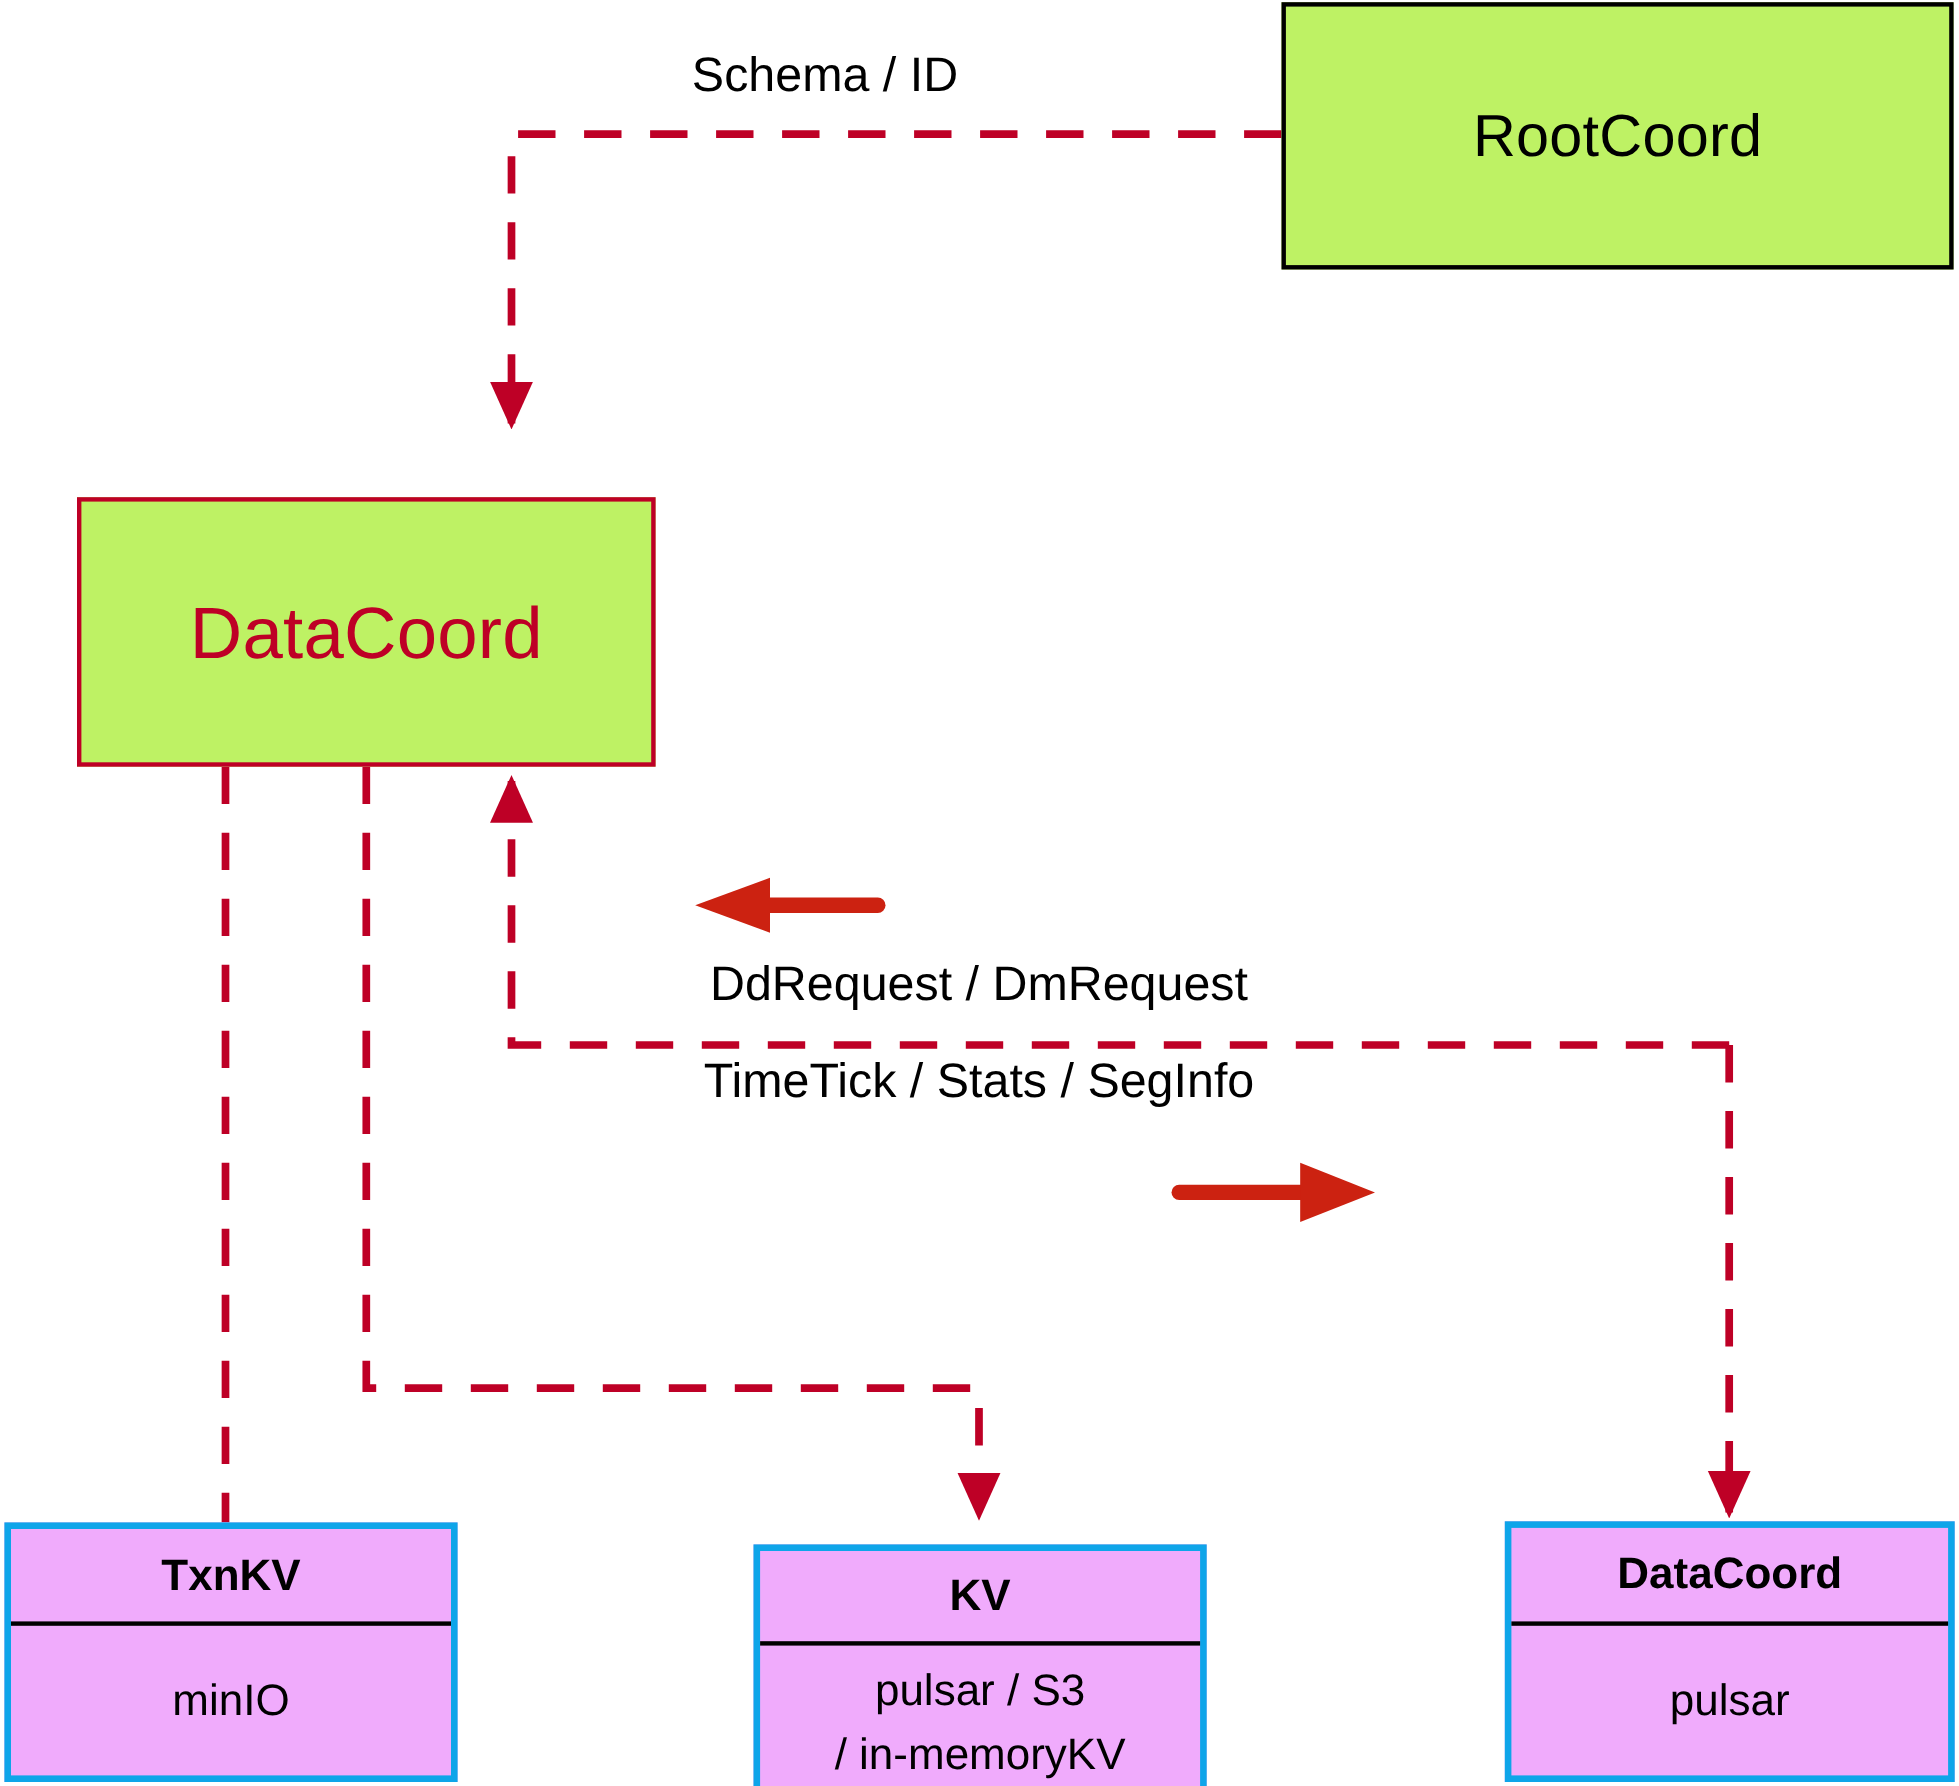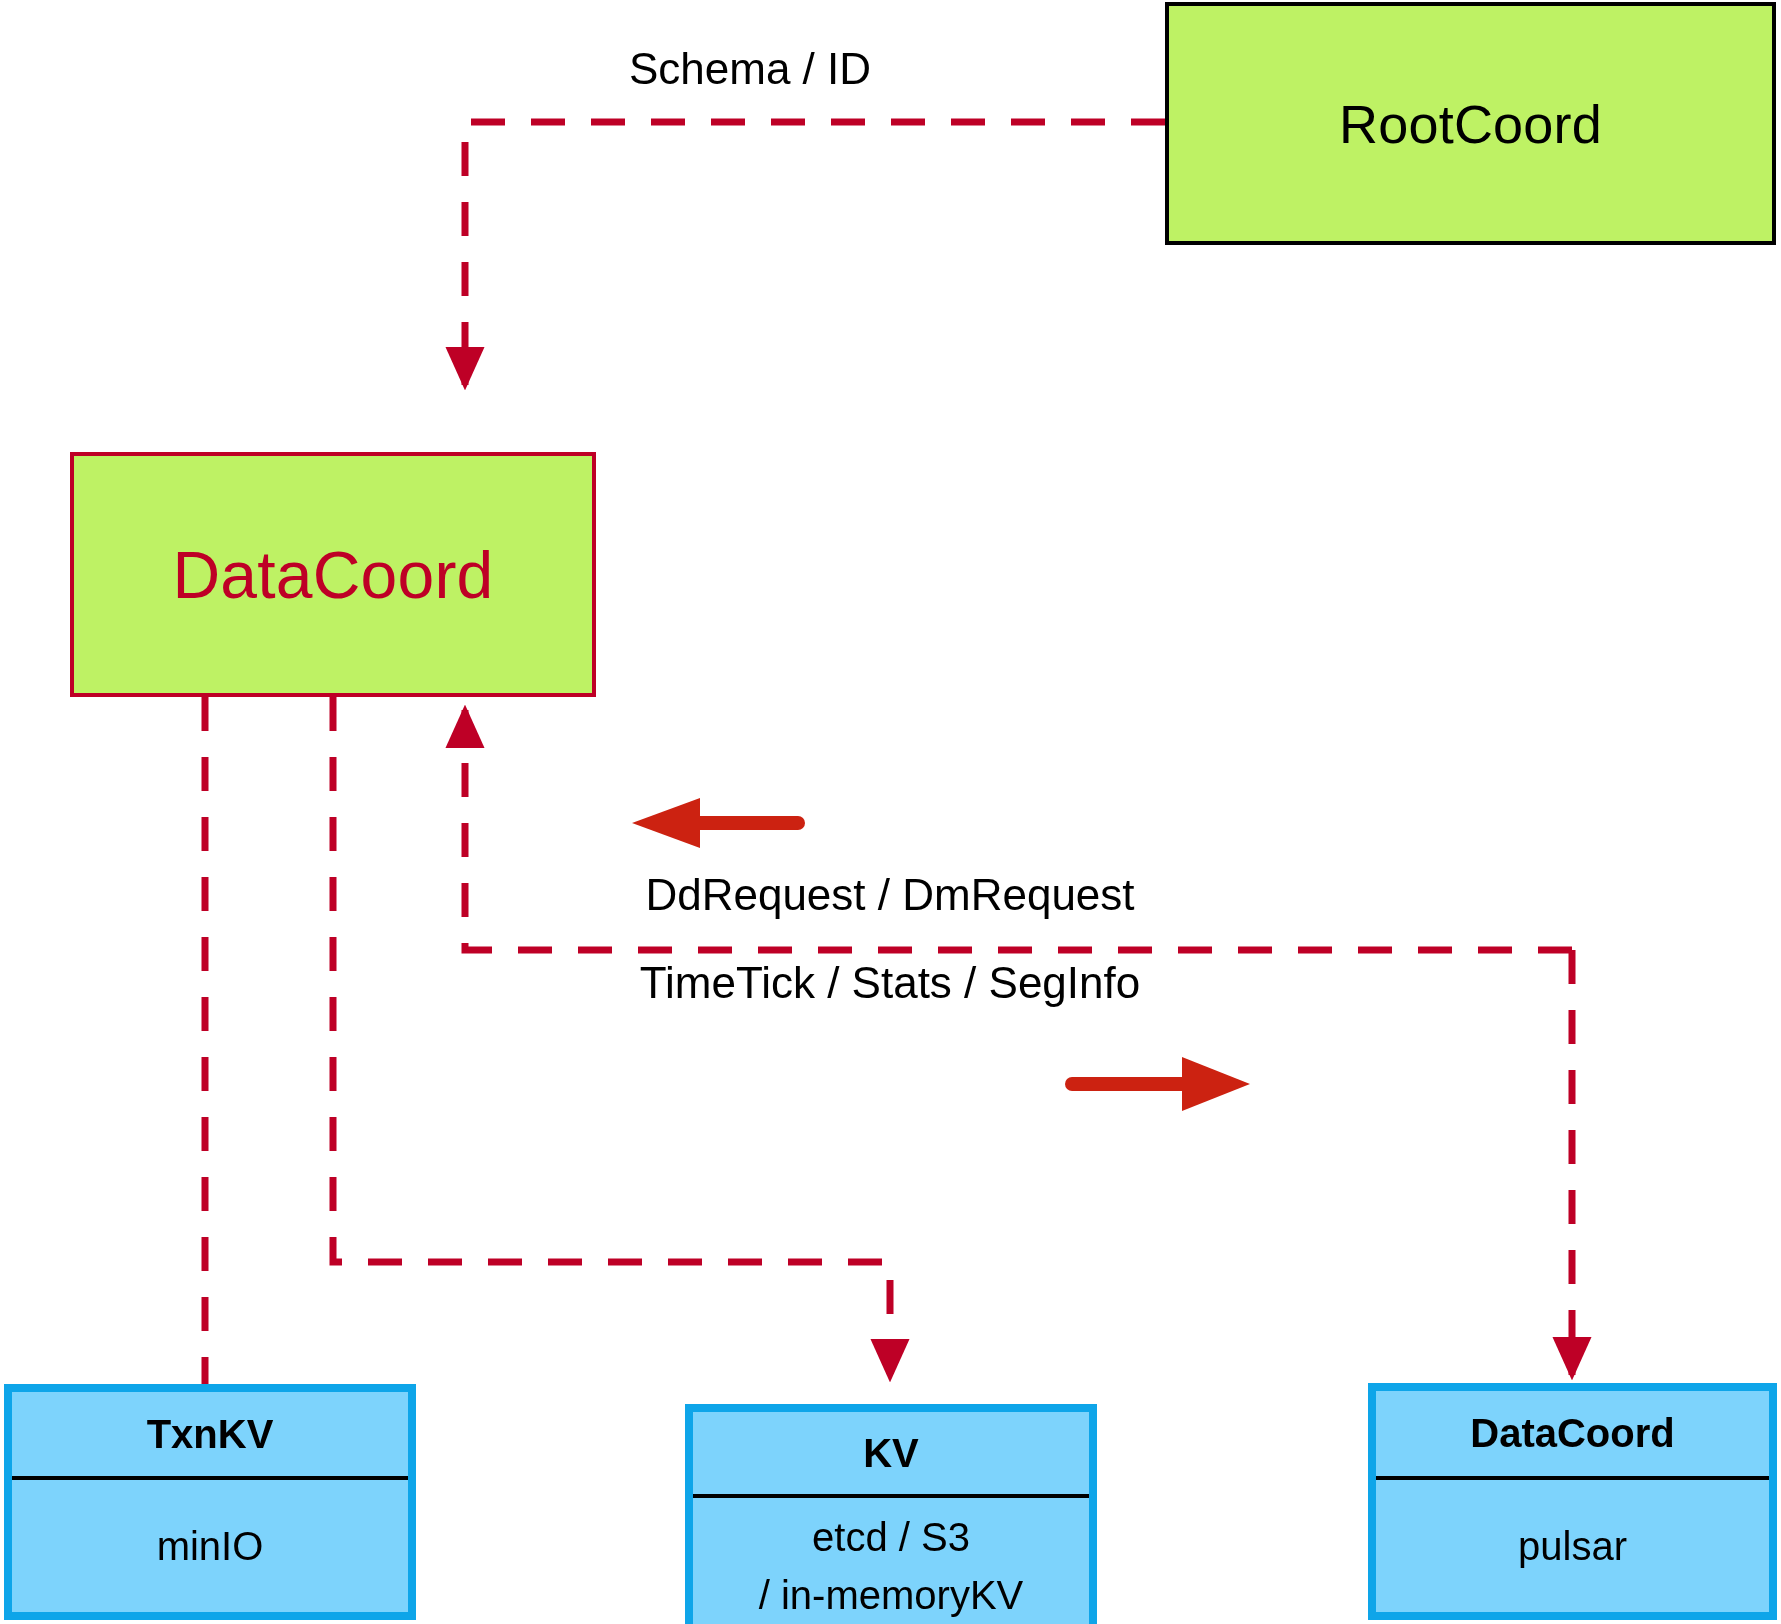--- a/index.html
+++ b/index.html
@@ -43,24 +43,24 @@
     display: flex;
     align-items: center;
     justify-content: center;
   }
   .node-accent .node-title {
     font-size: 66px;
     color: #BE0026;
     letter-spacing: 0.2px;
   }
   .node-split {
-    border: 8px solid #0ea5e9;
+    border: 6px solid #0ea5e9;
     display: flex;
     flex-direction: column;
-    background: #7dd3fc;
+    background: #f0abfc;
   }
   .node-split .split-head {
     border-bottom: 4px solid #000000;
     display: flex;
     align-items: center;
     justify-content: center;
     font-weight: bold;
     font-size: 40px;
     color: #000000;
   }
@@ -132,21 +132,21 @@
     <div class="split-body">
       <span>minIO</span>
     </div>
   </div>
 
   <div class="node node-split" style="left:685px; top:1383px; width:412px; height:237px;margin-top:21px;">
     <div class="split-head" style="height:82px;">
       <span>KV</span>
     </div>
     <div class="split-body">
-      <span>etcd / S3</span>
+      <span>pulsar / S3</span>
       <span>/ in-memoryKV</span>
     </div>
   </div>
 
   <div class="node node-split" style="left:1368px; top:1383px; width:409px; height:237px;">
     <div class="split-head" style="height:85px;">
       <span>DataCoord</span>
     </div>
     <div class="split-body">
       <span>pulsar</span>

